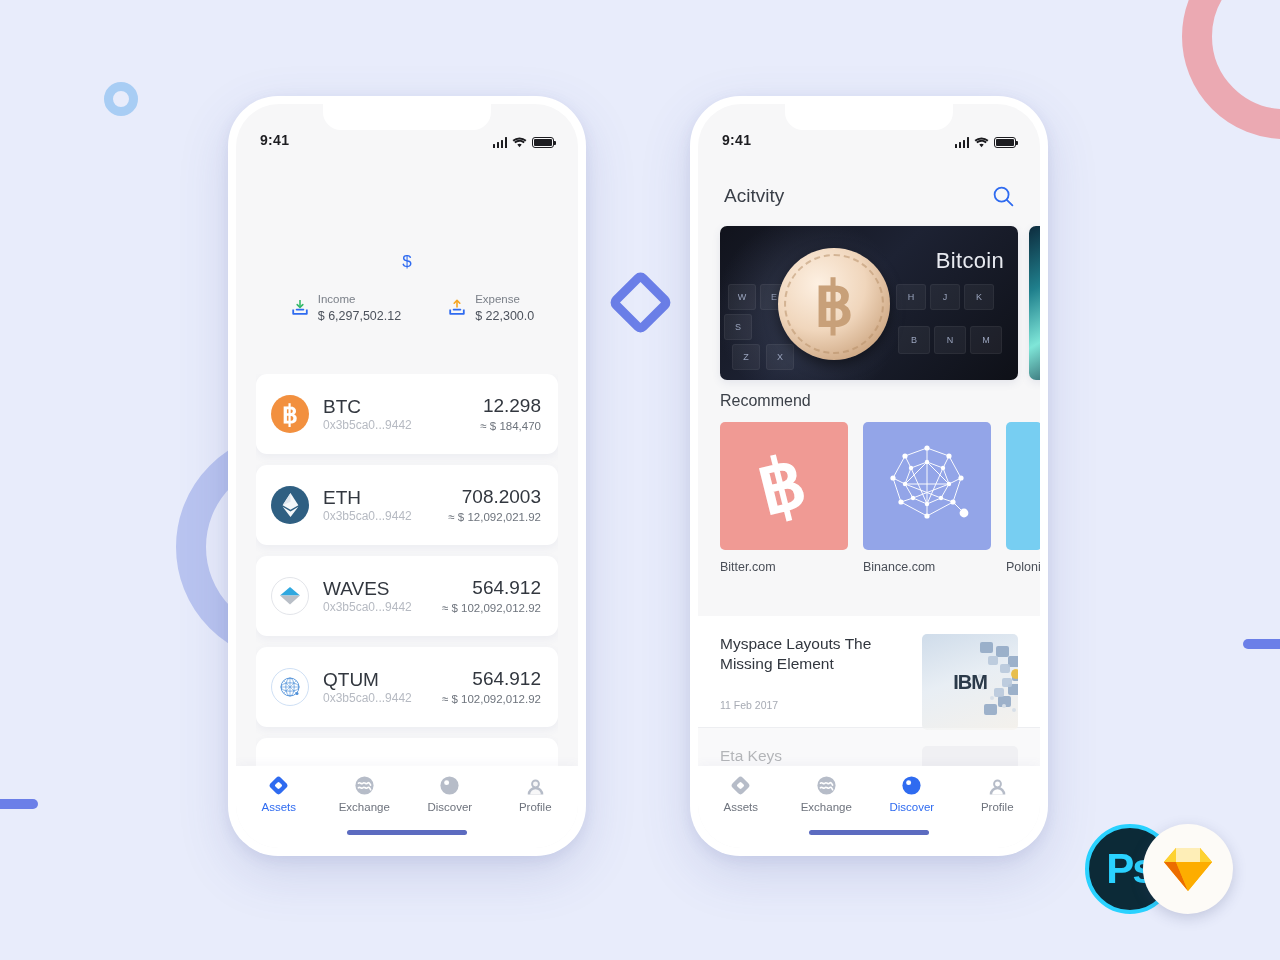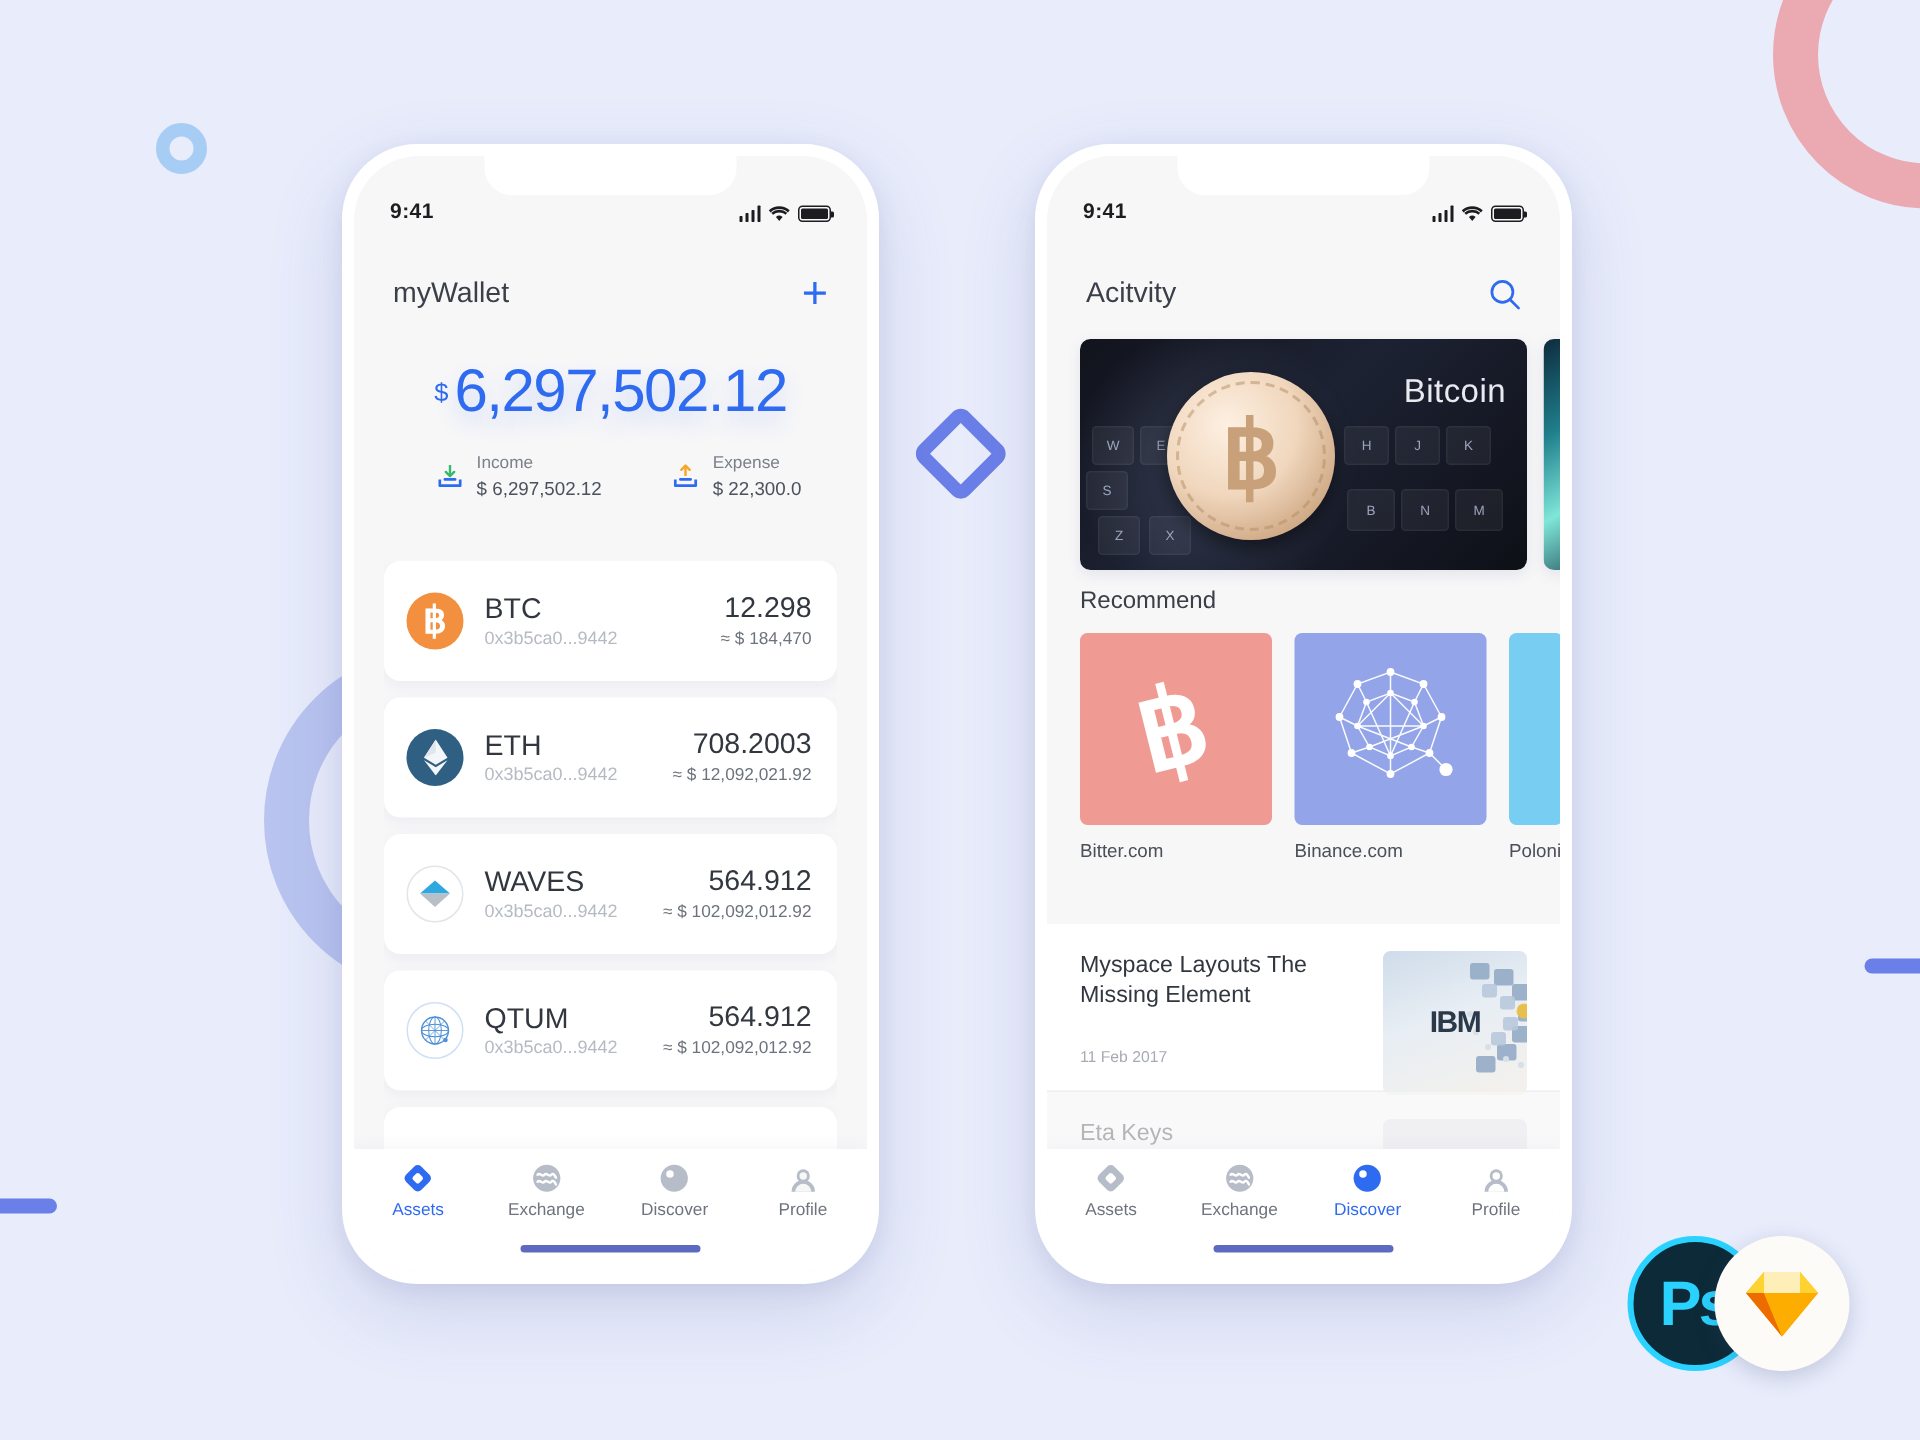--- a/index.html
+++ b/index.html
@@ -298,29 +298,24 @@
           <path d="M8 11.2 5.6 8.3a3.8 3.8 0 0 1 4.8 0z" fill="#1d1d21"></path>
           <path d="M8 5.1c1.7 0 3.3.6 4.5 1.7l1.3-1.6A9 9 0 0 0 8 3a9 9 0 0 0-5.8 2.2l1.3 1.6A6.9 6.9 0 0 1 8 5.1z" fill="#1d1d21"></path>
           <path d="M8 .6a11.6 11.6 0 0 0-7.6 2.8l1.3 1.6A9.6 9.6 0 0 1 8 2.6a9.6 9.6 0 0 1 6.3 2.4l1.3-1.6A11.6 11.6 0 0 0 8 .6z" fill="#1d1d21"></path>
         </svg>
         <span class="batt">
             <b></b>
           </span>
       </span>
     </div>
 
-    <div class="titlerow">
-      <span class="screen-title">myWallet</span>
-      <span class="plus-btn">+</span>
-    </div>
 
     <div class="balance-wrap">
       <div class="balance-line">
         <span class="cur-sym">$</span>
-        <span class="balance-amt">6,297,502.12</span>
       </div>
       <div class="flow-row">
         <div class="flow-item">
           <svg width="20" height="20" viewBox="0 0 20 20">
             <path d="M10 2v6.4" stroke="#35b96a" stroke-width="1.6" fill="none"></path>
             <path d="M7.2 6.6 10 9.4l2.8-2.8" stroke="#35b96a" stroke-width="1.6" fill="none" stroke-linecap="round" stroke-linejoin="round"></path>
             <path d="M3.2 11.6v4.2h13.6v-4.2" stroke="#2f6bf0" stroke-width="1.8" fill="none" stroke-linejoin="round"></path>
             <path d="M6.6 11.6h6.8" stroke="#2f6bf0" stroke-width="1.8" fill="none" stroke-linecap="round"></path>
           </svg>
           <span class="flow-txt">

